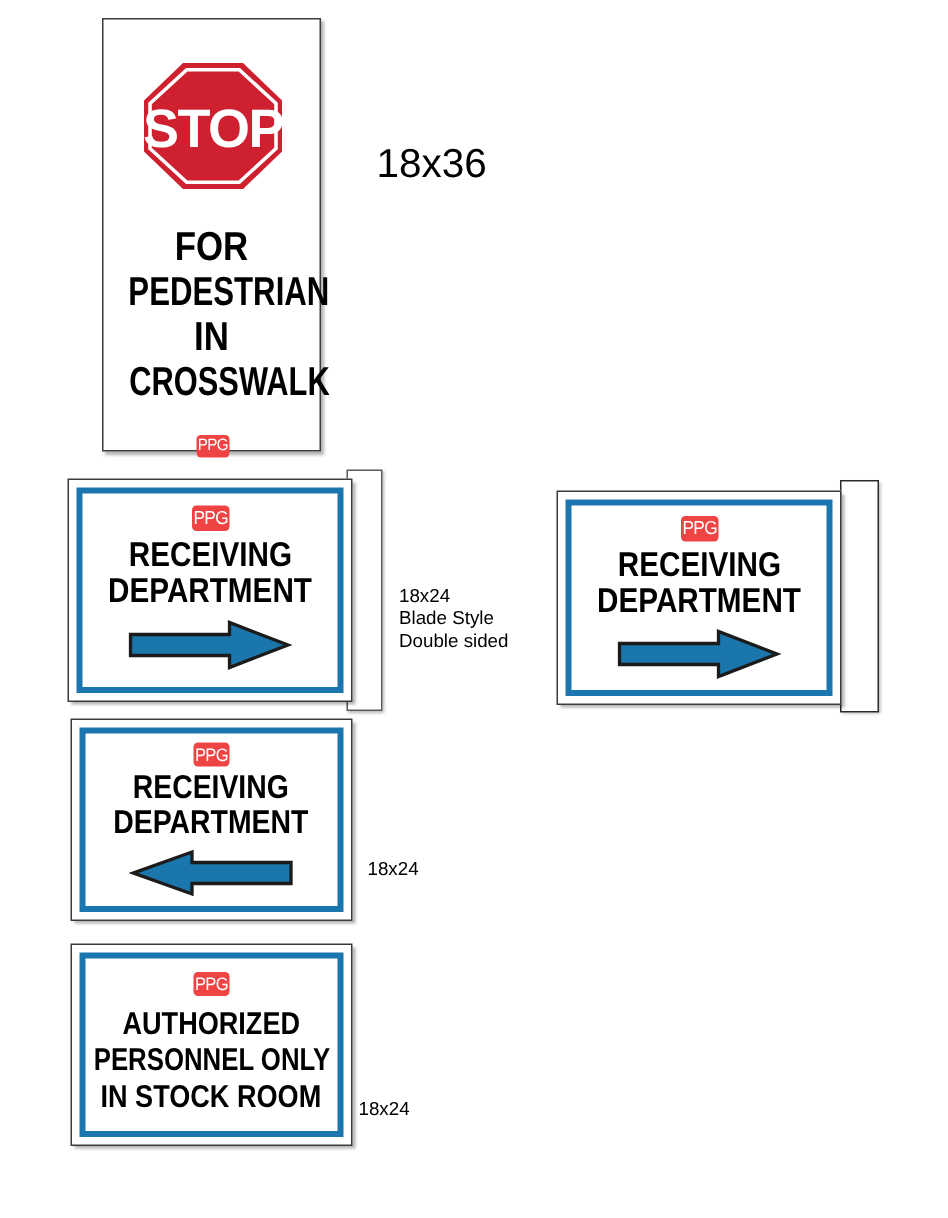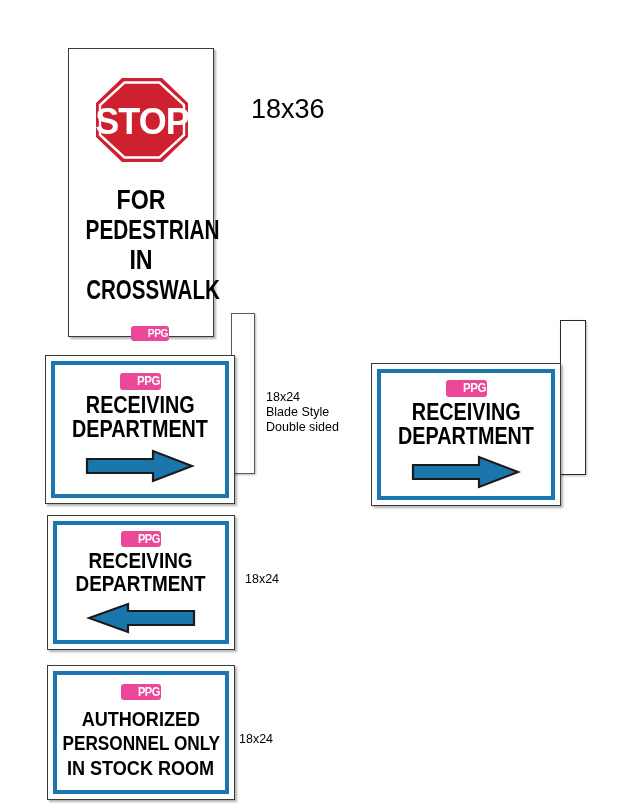--- a/index.html
+++ b/index.html
@@ -15,48 +15,46 @@
   
   .abs{position:absolute;}
 
   
   .panel{
     position:absolute;
     background:#ffffff;
     border:1px solid #3a3a3a;
     box-sizing:border-box;
     box-shadow:2px 2px 2px rgba(0,0,0,0.30);
-    margin-top:36px;
   }
 
   
   .face{
     position:absolute;
     background:#ffffff;
     border:4px solid #1b76b0;
     box-sizing:border-box;
     display:flex;
     flex-direction:column;
     align-items:center;
   }
 
   
   .ppg{
-    background:#ec4899;
+    background:#ef4444;
     border-radius:3px;
     display:flex;
     align-items:center;
     justify-content:center;
     color:#ffffff;
-    font-weight:bold;
+    font-weight:normal;
     letter-spacing:-0.5px;
     font-family:"Liberation Sans", sans-serif;
     line-height:1;
     flex:none;
-    padding-left:16px;
   }
   .ppg span{display:block;transform:scaleX(0.92);}
 
   
   .copy{
     font-family:"Liberation Sans Narrow","Liberation Sans", sans-serif;
     font-weight:bold;
     color:#000000;
     text-align:center;
     line-height:1.02;

